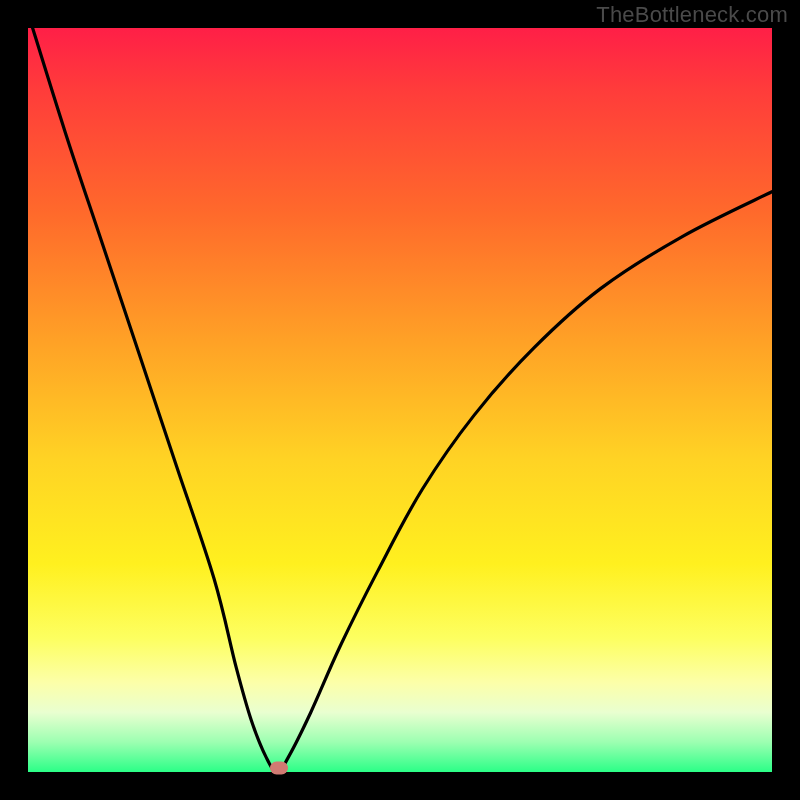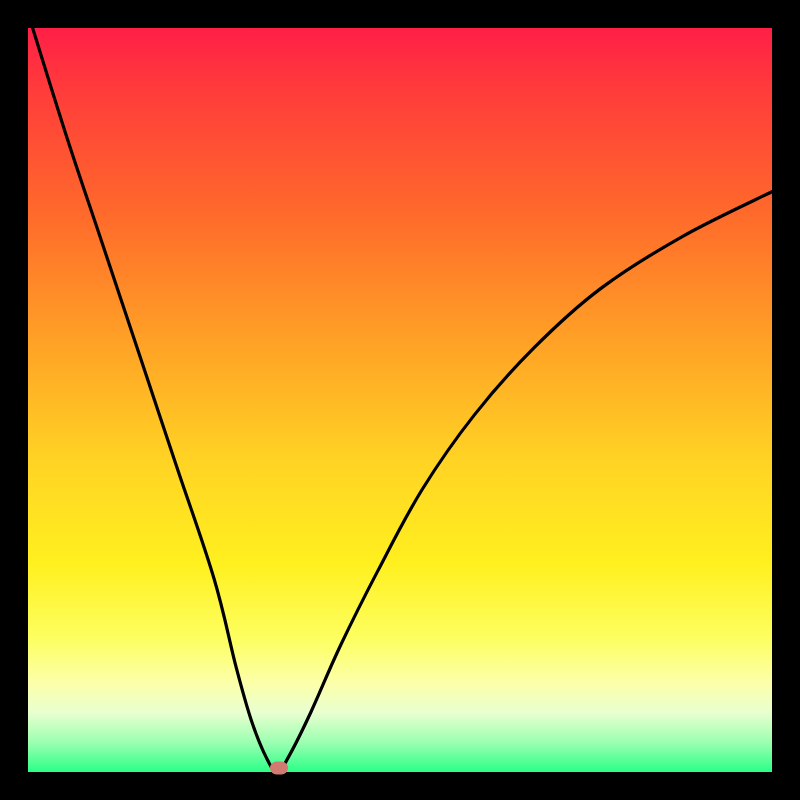--- a/index.html
+++ b/index.html
@@ -63,20 +63,21 @@
     background: #d17a72;
     border-radius: 7px;
     transform: translate(-50%, -50%);
   }
 </style>
 </head>
 <body>
 
 <div class="frame">
 
+  <div class="watermark">TheBottleneck.com</div>
 
   <div class="plot-area">
     <svg class="curve" viewBox="0 0 744 744" preserveAspectRatio="none">
       <path fill="none" stroke="#000" stroke-width="3.2" stroke-linecap="round" stroke-linejoin="round" d="M 0.00 -14.88 C 6.70 6.55, 23.81 62.64, 37.20 104.16 C 50.59 145.68, 61.01 175.58, 74.40 215.76 C 87.79 255.94, 98.21 287.18, 111.60 327.36 C 124.99 367.54, 135.41 398.78, 148.80 438.96 C 162.19 479.14, 175.29 514.40, 186.00 550.56 C 196.71 586.72, 201.62 614.40, 208.32 639.84 C 215.02 665.28, 217.84 675.85, 223.20 691.92 C 228.56 707.99, 233.39 719.75, 238.08 729.12 C 242.77 738.49, 245.22 744.00, 249.24 744.00 C 253.26 744.00, 254.37 739.83, 260.40 729.12 C 266.43 718.41, 273.35 704.57, 282.72 684.48 C 292.09 664.39, 300.43 642.96, 312.48 617.52 C 324.53 592.08, 334.95 571.24, 349.68 543.12 C 364.41 515.00, 376.91 489.40, 394.32 461.28 C 411.73 433.16, 426.31 412.32, 446.40 386.88 C 466.49 361.44, 483.15 342.69, 505.92 319.92 C 528.69 297.15, 546.10 280.49, 572.88 260.40 C 599.66 240.31, 623.92 225.73, 654.72 208.32 C 685.52 190.91, 727.93 171.72, 744.00 163.68" id="curve-path"></path>
     </svg>
     <div class="marker" id="marker" style="left: 251.472px; top: 739.536px; background: rgb(209, 122, 114);"></div>
   </div>
 
 </div>
 

